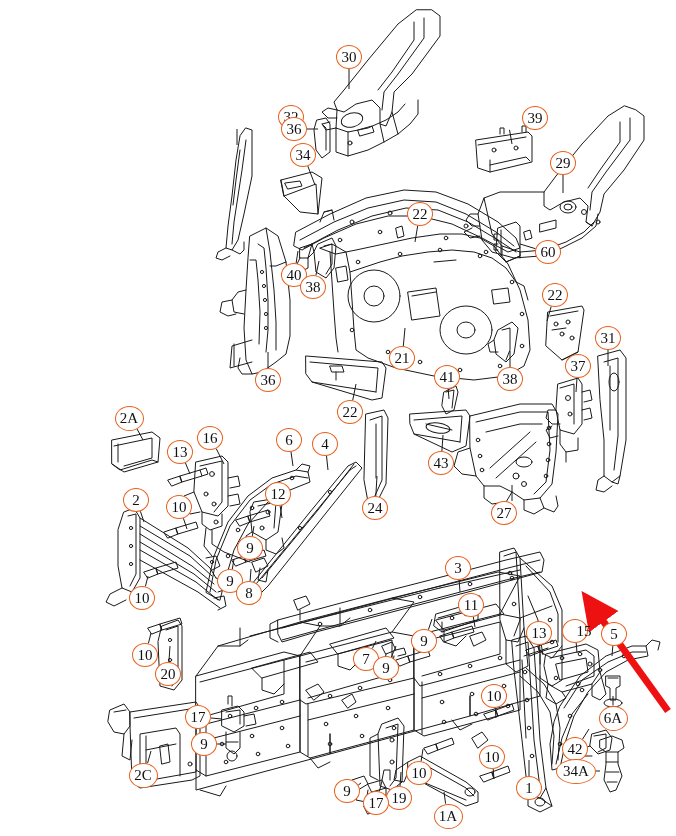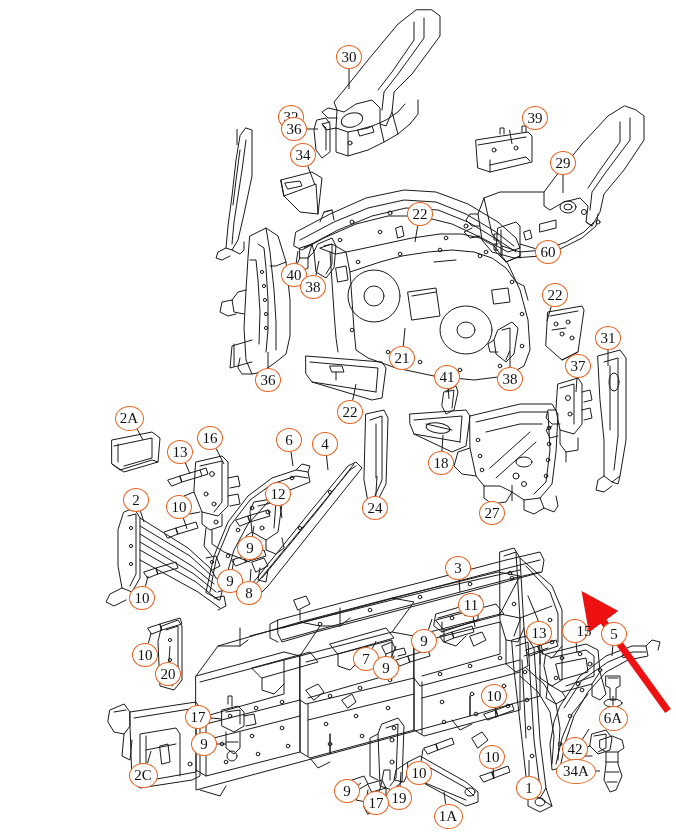--- a/index.html
+++ b/index.html
@@ -613,22 +613,22 @@
       <div class="callout w1" style="left: 313px; top: 287px;">38</div>
       <div class="callout w1" style="left: 555px; top: 295px;">22</div>
       <div class="callout w1" style="left: 608px; top: 338px;">31</div>
       <div class="callout w1" style="left: 402px; top: 358px;">21</div>
       <div class="callout w1" style="left: 447px; top: 377px;">41</div>
       <div class="callout w1" style="left: 510px; top: 379px;">38</div>
       <div class="callout w1" style="left: 578px; top: 366px;">37</div>
       <div class="callout w1" style="left: 268px; top: 380px;">36</div>
       <div class="callout w1" style="left: 350px; top: 412px;">22</div>
       <div class="callout w1" style="left: 375px; top: 508px;">24</div>
-      <div class="callout w1" style="left: 441px; top: 463px;">18</div>
-      <div class="callout w1" style="left: 492px; top: 513px;">27</div>
+      <div class="callout w1" style="left: 441px; top: 463px;">43</div>
+      <div class="callout w1" style="left: 504px; top: 513px;">27</div>
       <div class="callout w2" style="left: 129px; top: 418px;">2A</div>
       <div class="callout w1" style="left: 180px; top: 452px;">13</div>
       <div class="callout w1" style="left: 210px; top: 438px;">16</div>
       <div class="callout w1" style="left: 289px; top: 440px;">6</div>
       <div class="callout w1" style="left: 325px; top: 444px;">4</div>
       <div class="callout w1" style="left: 278px; top: 494px;">12</div>
       <div class="callout w1" style="left: 136px; top: 500px;">2</div>
       <div class="callout w1" style="left: 179px; top: 507px;">10</div>
       <div class="callout w1" style="left: 250px; top: 548px;">9</div>
       <div class="callout w1" style="left: 230px; top: 581px;">9</div>

